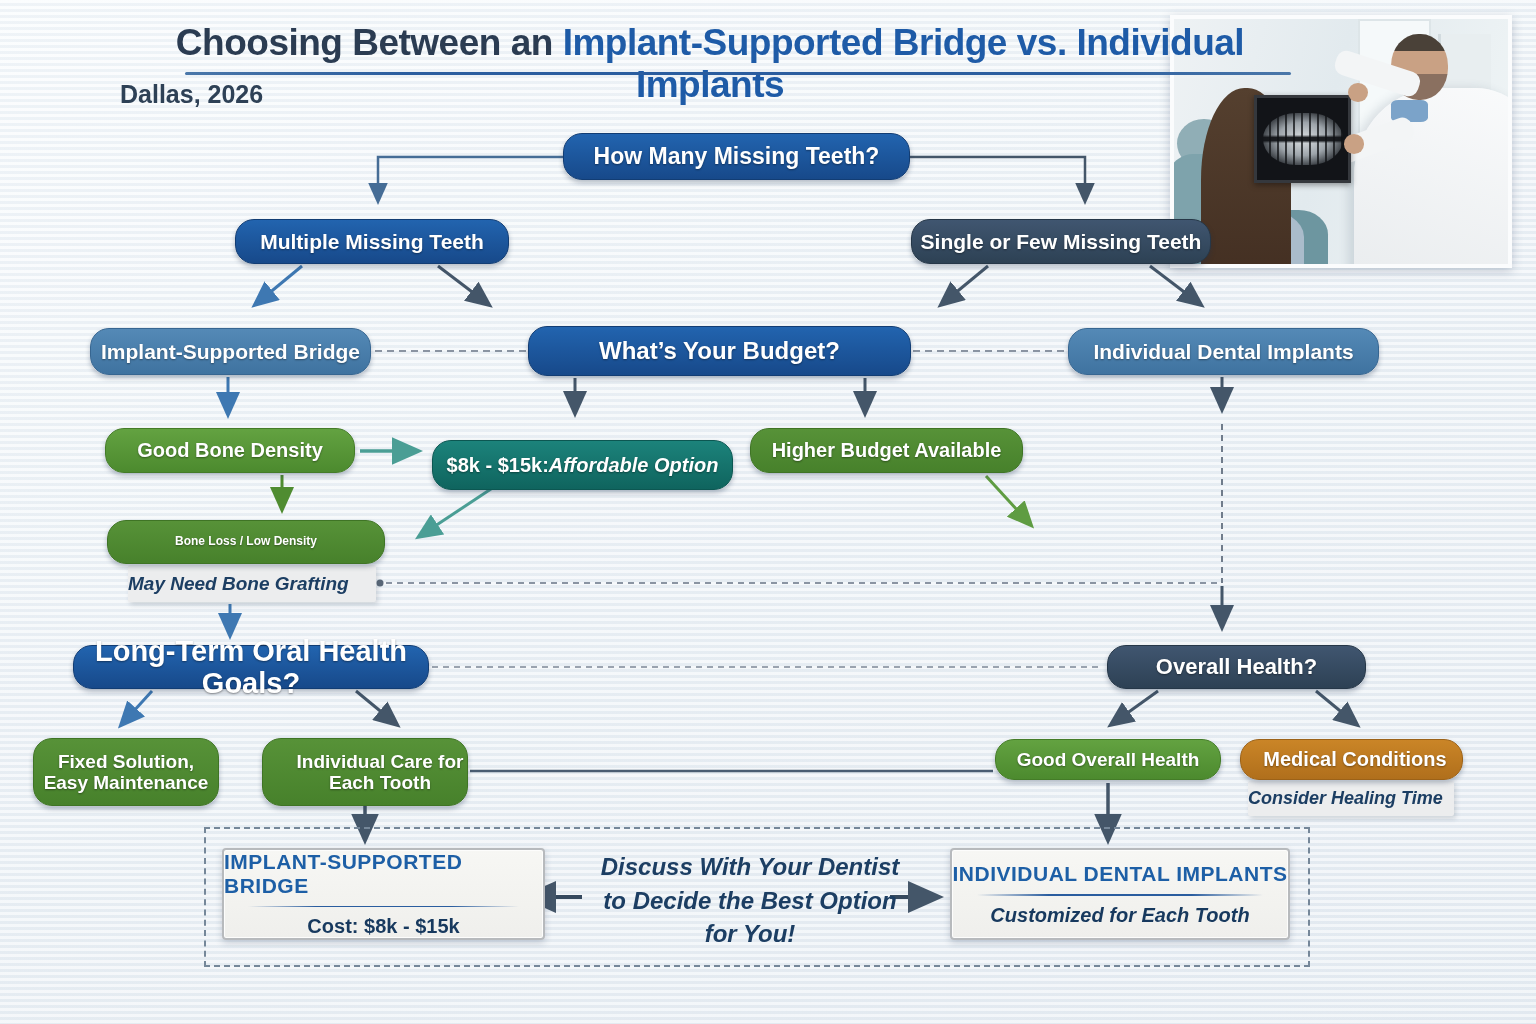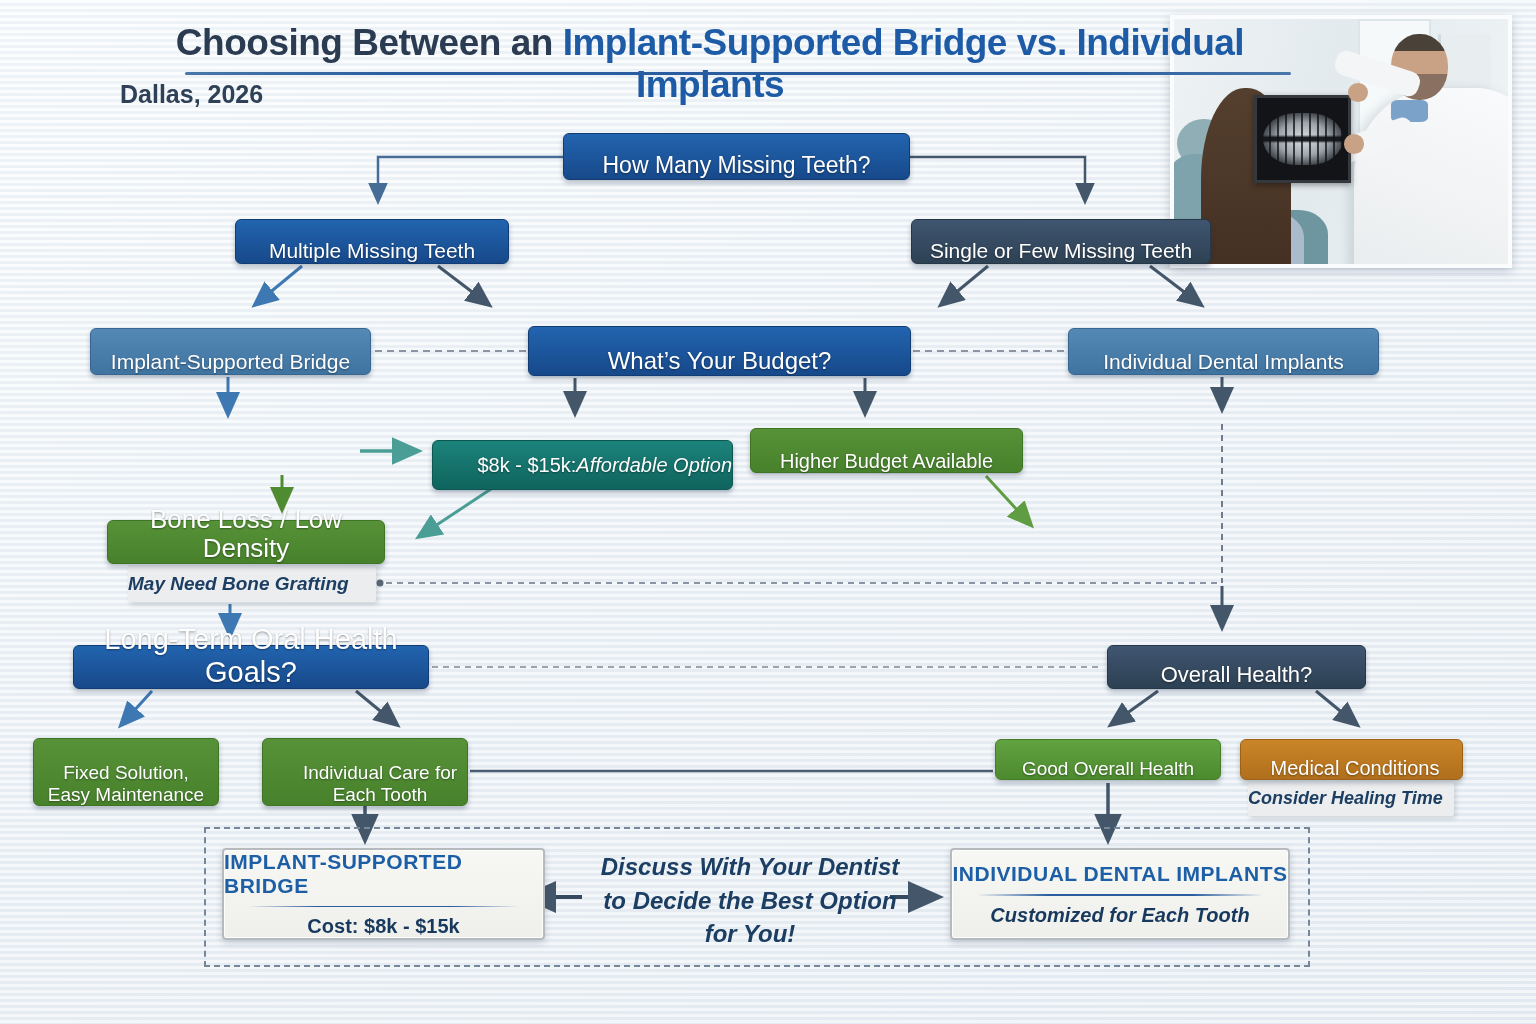--- a/index.html
+++ b/index.html
@@ -43,22 +43,22 @@
   .ph-hand1 { left:52%; top:26%; width:6%; height:8%; background:#c9a184; border-radius:50%; }
   .ph-hand2 { left:51%; top:47%; width:6%; height:8%; background:#c9a184; border-radius:50%; }
   .ph-xray { left:24%; top:31%; width:29%; height:36%; background:#121418; border:3px solid #35383d; box-shadow:0 2px 6px rgba(0,0,0,.4); }
   .ph-xray-band { left:6%; top:18%; width:88%; height:64%; position:absolute; border-radius:50%/60%;
     background:
       repeating-linear-gradient(90deg, rgba(15,17,20,0) 0 6px, rgba(15,17,20,.75) 6px 8px),
       linear-gradient(180deg, rgba(18,20,24,0) 42%, rgba(18,20,24,.95) 47%, rgba(18,20,24,.95) 53%, rgba(18,20,24,0) 58%),
       radial-gradient(ellipse at 50% 50%, #dde1e4 0%, #9da4aa 45%, #2c3035 78%); }
 
   
-  .node { position:absolute; display:flex; flex-direction:column; align-items:center; justify-content:flex-end;
-    color:#fff; font-weight:normal; text-align:center; line-height:1.12; border-radius:6px; z-index:3;
+  .node { position:absolute; display:flex; flex-direction:column; align-items:center; justify-content:center;
+    color:#fff; font-weight:bold; text-align:center; line-height:1.12; border-radius:19px; z-index:3;
     box-shadow:0 3px 5px rgba(25,45,75,.3); text-shadow:0 1px 2px rgba(0,0,0,.4); }
   .blue   { background:linear-gradient(180deg,#2264af,#17498a); border:1px solid #123d74; }
   .slate  { background:linear-gradient(180deg,#405670,#2d4154); border:1px solid #263748; }
   .steel  { background:linear-gradient(180deg,#5489b6,#3f73a0); border:1px solid #376691; }
   .green  { background:linear-gradient(180deg,#63a241,#4c8a2e); border:1px solid #447c28; }
   .green2 { background:linear-gradient(180deg,#579238,#47812b); border:1px solid #3f7425; }
   .teal   { background:linear-gradient(180deg,#1c837b,#0f645e); border:1px solid #0c5752; }
   .orange { background:linear-gradient(180deg,#ca8527,#b06f1c); border:1px solid #9c6218; }
   .it { font-style:italic; }
 
@@ -190,29 +190,32 @@
   <div class="node steel" style="left:90px;top:328px;width:281px;height:47px;font-size:21px;">
       <span>Implant-Supported Bridge</span>
     </div>
   <div class="node blue" style="left:528px;top:326px;width:383px;height:50px;font-size:24px;">
       <span>What’s Your Budget?</span>
     </div>
   <div class="node steel" style="left:1068px;top:328px;width:311px;height:47px;font-size:21px;">
       <span>Individual Dental Implants</span>
     </div>
 
+  <div class="node green" style="left:105px;top:428px;width:250px;height:45px;font-size:20px;">
+      <span>Good Bone Density</span>
+    </div>
   <div class="node teal" style="left:432px;top:440px;width:301px;height:50px;font-size:20px;flex-direction:row;">
       <span>$8k - $15k: </span>
       <span class="it">Affordable Option</span>
     </div>
   <div class="node green2" style="left:750px;top:428px;width:273px;height:45px;font-size:20px;">
       <span>Higher Budget Available</span>
     </div>
 
-  <div class="node green2" style="left:107px;top:520px;width:278px;height:44px;font-size:26px;">
+  <div class="node green2" style="left:107px;top:520px;width:278px;height:44px;font-size:12px;">
       <span>Bone Loss / Low Density</span>
     </div>
   <div class="note" style="left:128px;top:565px;width:248px;height:37px;font-size:19px;">
       <span>May Need Bone Grafting</span>
     </div>
 
   <div class="node blue" style="left:73px;top:645px;width:356px;height:44px;font-size:29px;">
       <span>Long-Term Oral Health Goals?</span>
     </div>
   <div class="node slate" style="left:1107px;top:645px;width:259px;height:44px;font-size:22px;">

